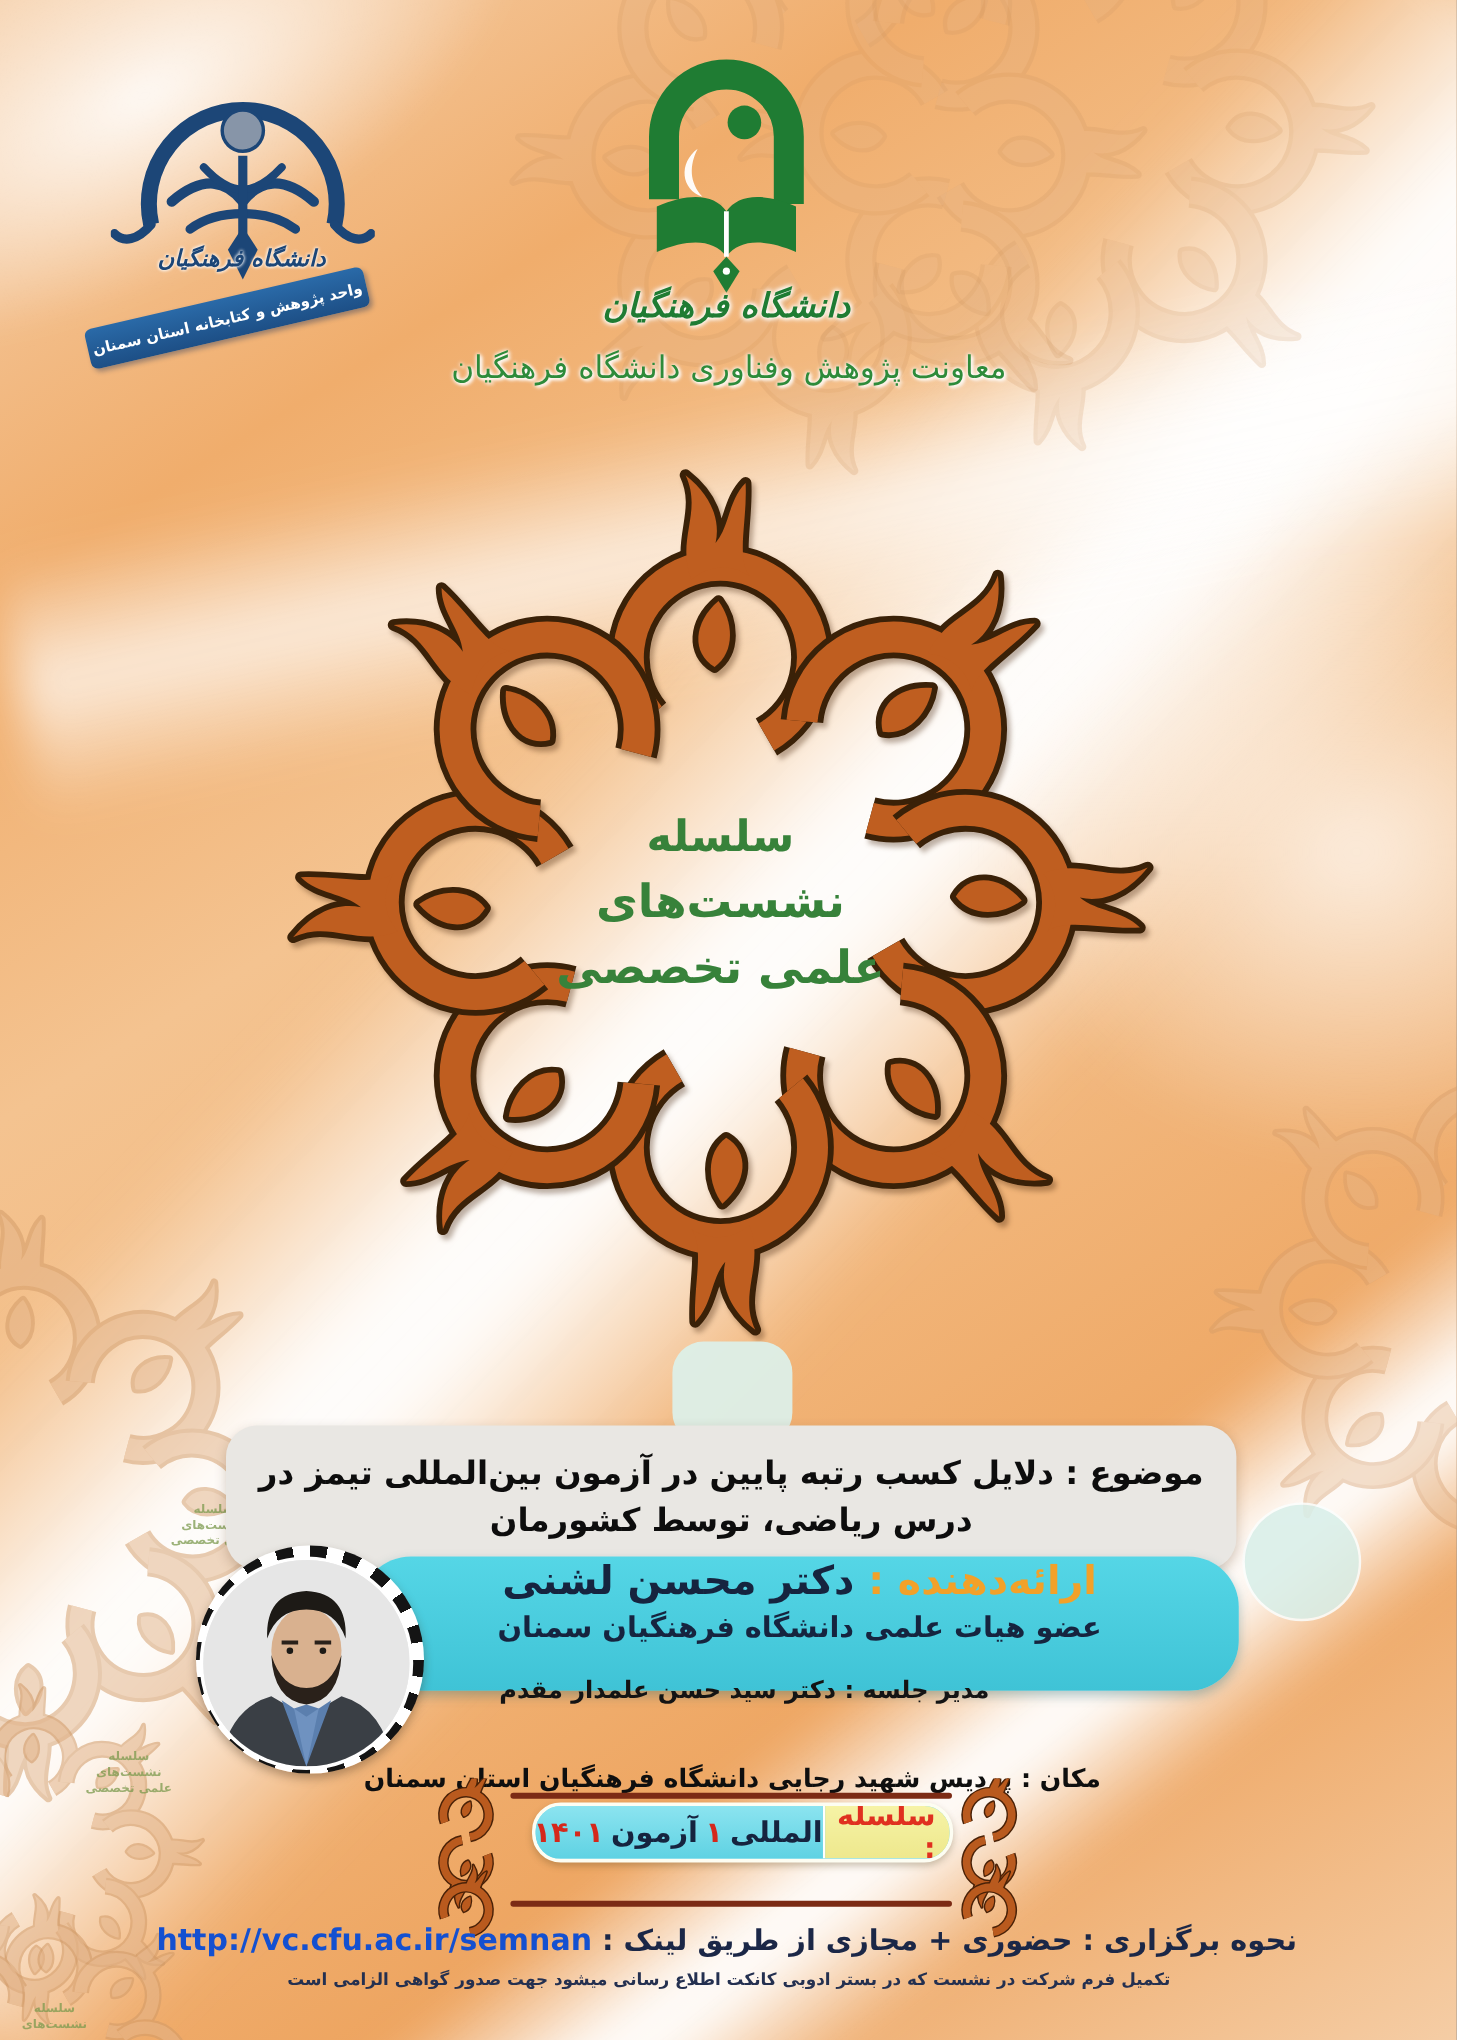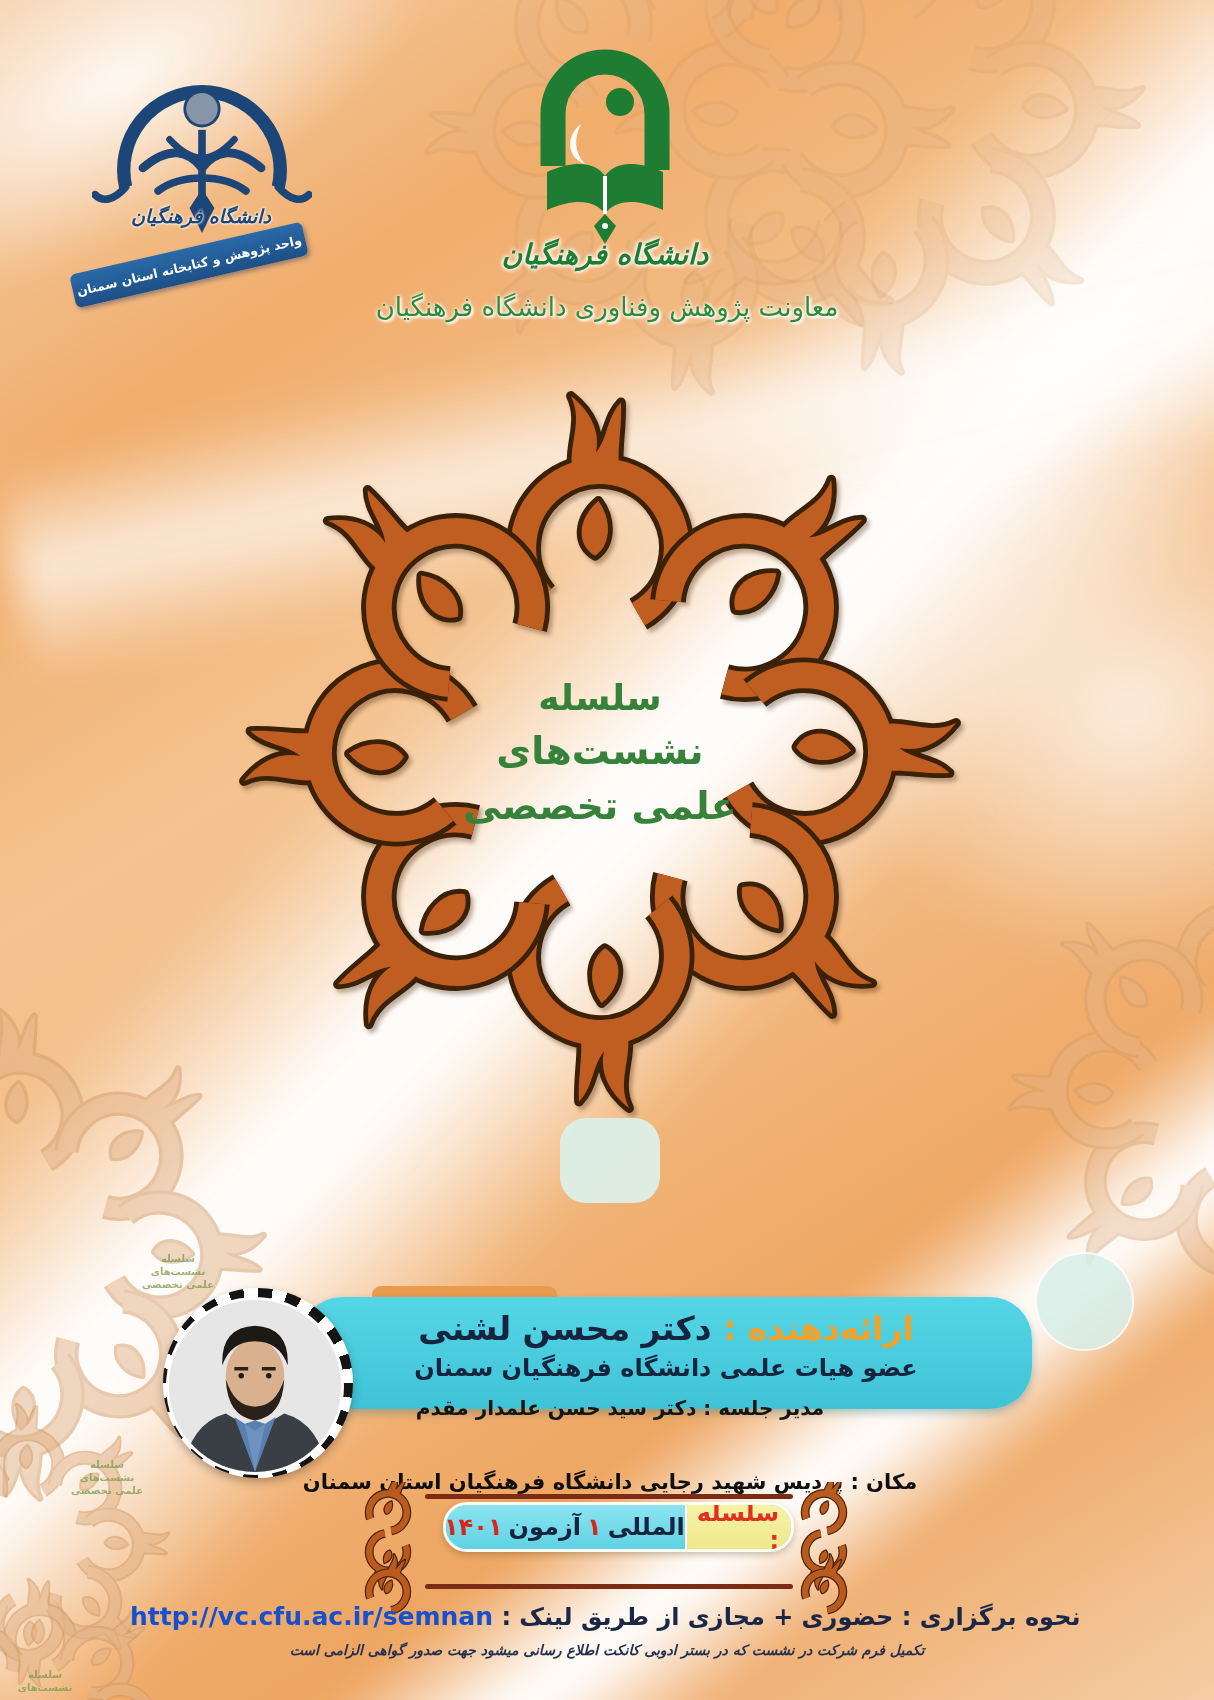--- a/index.html
+++ b/index.html
@@ -64,21 +64,21 @@
   .topic-box{left:188px; top:1188px; width:842px; height:120px; border-radius:26px;
     background:#e9e7e3; box-shadow:0 4px 10px rgba(90,60,30,.25);
     display:flex; flex-direction:column; justify-content:center; text-align:center;
     color:#0d0d0d; font-weight:bold;}
   .topic-box .t1{font-size:27px; line-height:1.5;}
   .topic-box .t2{font-size:27px; line-height:1.4;}
   
   .cyan-box{left:300px; top:1297px; width:732px; height:112px; border-radius:42px;
     background:linear-gradient(180deg,#55d6e6,#3fc3d6); box-shadow:0 4px 9px rgba(40,110,120,.35);
     text-align:center; color:#16243f;}
-  .cyan-box .row1{margin-top:12px; font-size:33px; font-weight:bold;}
+  .cyan-box .row1{font-size:33px; font-weight:bold;}
   .cyan-box .row1 .label{color:#f2a129;}
   .cyan-box .row2{margin-top:6px; font-size:24px; font-weight:bold;}
   .photo{left:163px; top:1288px; width:190px; height:190px; border-radius:50%;
     background:repeating-conic-gradient(#141414 0deg 9deg, #ffffff 9deg 18deg);
     padding:9px; box-sizing:border-box; box-shadow:0 4px 8px rgba(60,40,20,.35);}
   .photo-inner{width:100%; height:100%; border-radius:50%; overflow:hidden; background:#e9e9e9; border:3px solid #fff;}
   
   .line-moderator{left:300px; top:1396px; width:640px; text-align:center; font-size:20px; font-weight:bold; color:#141414;}
   .line-audience{left:300px; top:1440px; width:640px; text-align:center; font-size:20px; font-weight:bold; color:#141414;}
   .line-location{left:240px; top:1470px; width:740px; text-align:center; font-size:21px; font-weight:bold; color:#0f0f0f;}
@@ -97,21 +97,21 @@
     border-radius:0 20px 20px 0; border-left:2px solid #fff;}
   .time-pill .datepart{flex:1; background:linear-gradient(180deg,#8ce4f0,#5fd2e3);
     display:flex; align-items:center; justify-content:center; gap:6px;
     font-size:24px; font-weight:bold; color:#16243f;}
   .red{color:#d5281b;}
   .hours-line{left:420px; top:1548px; width:380px; text-align:center; font-size:27px; font-weight:bold; color:#1b2a4a;}
   .hours-line span{margin:0 4px;}
   
   .method-line{left:130px; top:1602px; width:954px; text-align:left; font-size:24px; font-weight:bold; color:#1b2747;}
   .method-line a{color:#1450d0; text-decoration:none; font-size:25px;}
-  .note-line{left:160px; top:1642px; width:894px; text-align:center; font-size:14px; font-weight:bold; color:#243050;font-style:italic;}
+  .note-line{left:160px; top:1642px; width:894px; text-align:center; font-size:14px; font-weight:bold; color:#243050;}
 </style>
 </head>
 <body>
 
 <div class="poster">
 
   <div class="sweep sweep-a"></div>
   <div class="sweep sweep-b"></div>
   <div class="sweep sweep-c"></div>
   <div class="sweep sweep-d"></div>
@@ -628,20 +628,24 @@
   <div class="abs series-text">
     <div class="l1">سلسله</div>
     <div class="l2">نشست‌های</div>
     <div class="l3">علمی تخصصی</div>
   </div>
 
   <div class="abs mint1"></div>
   <div class="abs mint2"></div>
   <div class="abs orange-pill"></div>
 
+  <div class="abs topic-box">
+    <div class="t1">موضوع : دلایل کسب رتبه پایین در آزمون بین‌المللی تیمز در</div>
+    <div class="t2">درس ریاضی، توسط کشورمان</div>
+  </div>
 
   <div class="abs cyan-box">
     <div class="row1">
       <span class="label">ارائه‌دهنده :</span>
       <span>دکتر محسن لشنی</span>
     </div>
     <div class="row2">عضو هیات علمی دانشگاه فرهنگیان سمنان</div>
   </div>
 
   <div class="abs photo">

